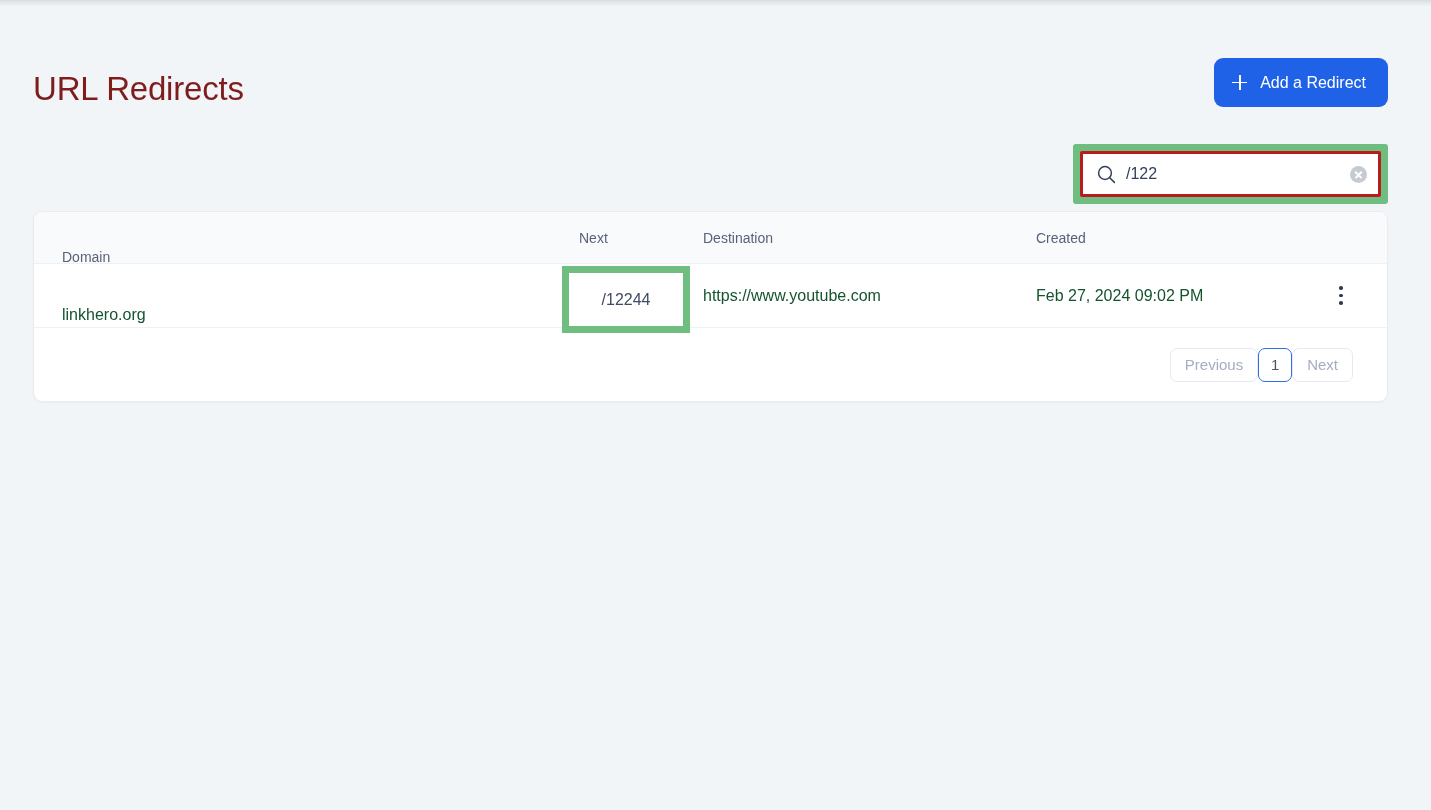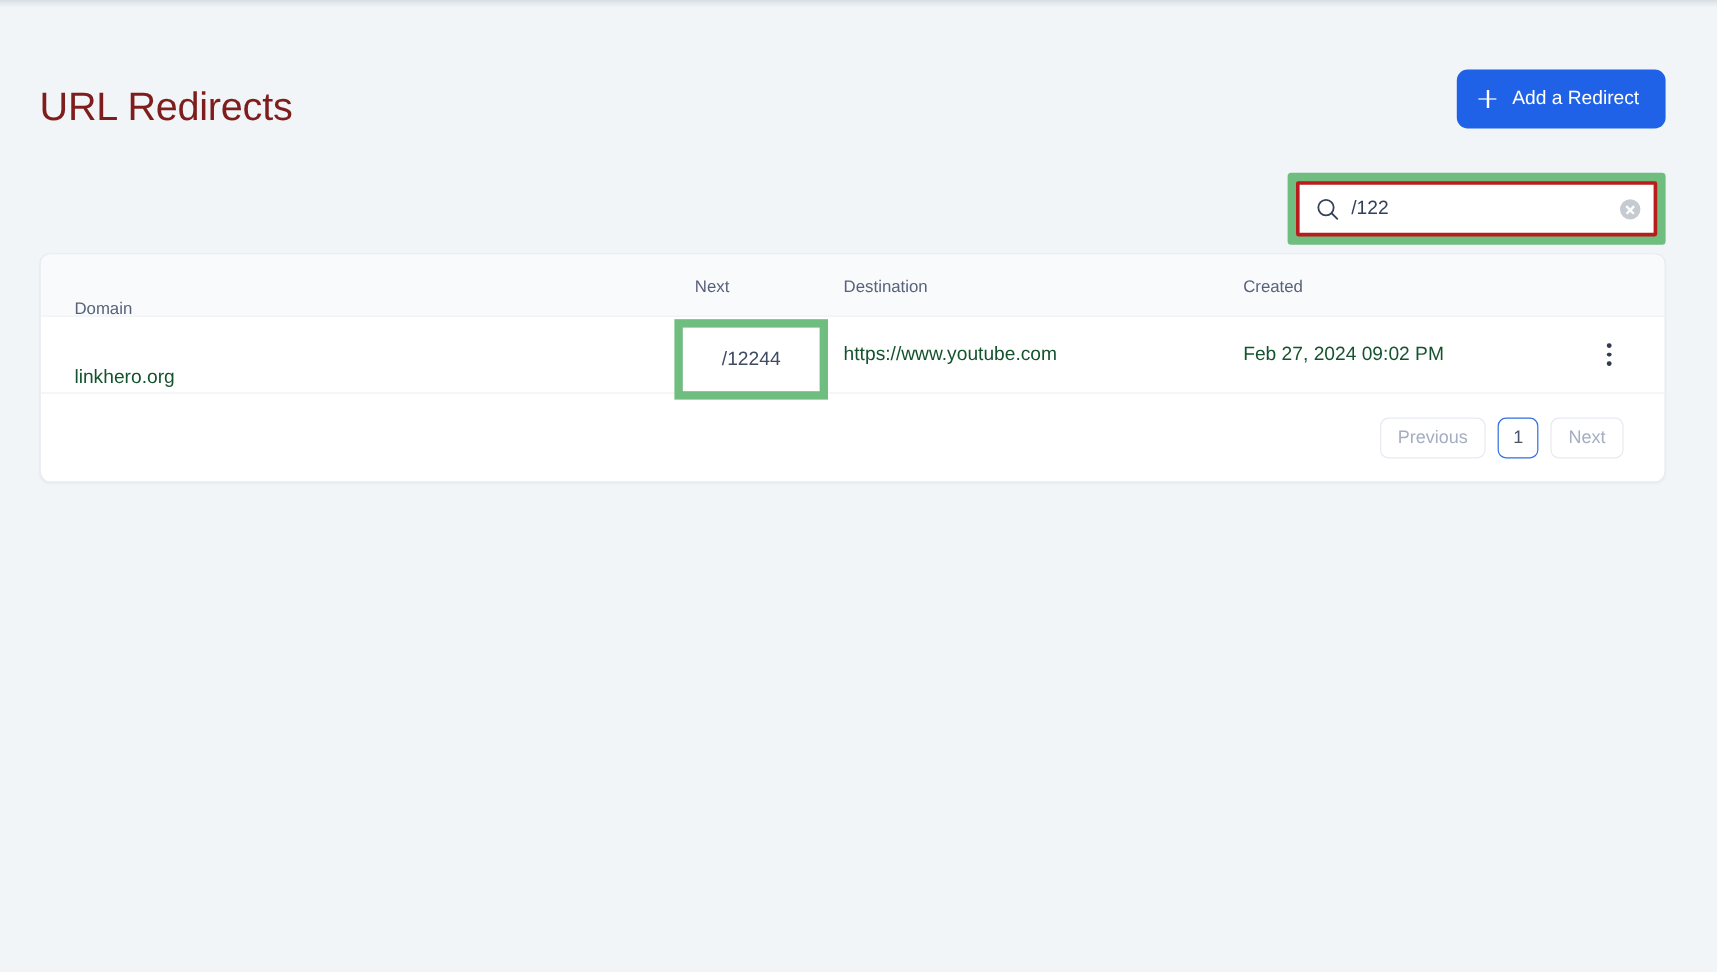--- a/index.html
+++ b/index.html
@@ -239,21 +239,20 @@
   
   .pagination {
     position: absolute;
     left: 0;
     bottom: 0;
     width: 100%;
     height: 73px;
     display: flex;
     align-items: center;
     justify-content: flex-end;
-    gap: 10px;
     padding-right: 34px;
   }
   .pg-btn {
     height: 34px;
     min-width: 34px;
     padding: 0 14px;
     border-radius: 7px;
     border: 1px solid #e6eaf0;
     background: #ffffff;
     font-family: "Liberation Sans", sans-serif;

